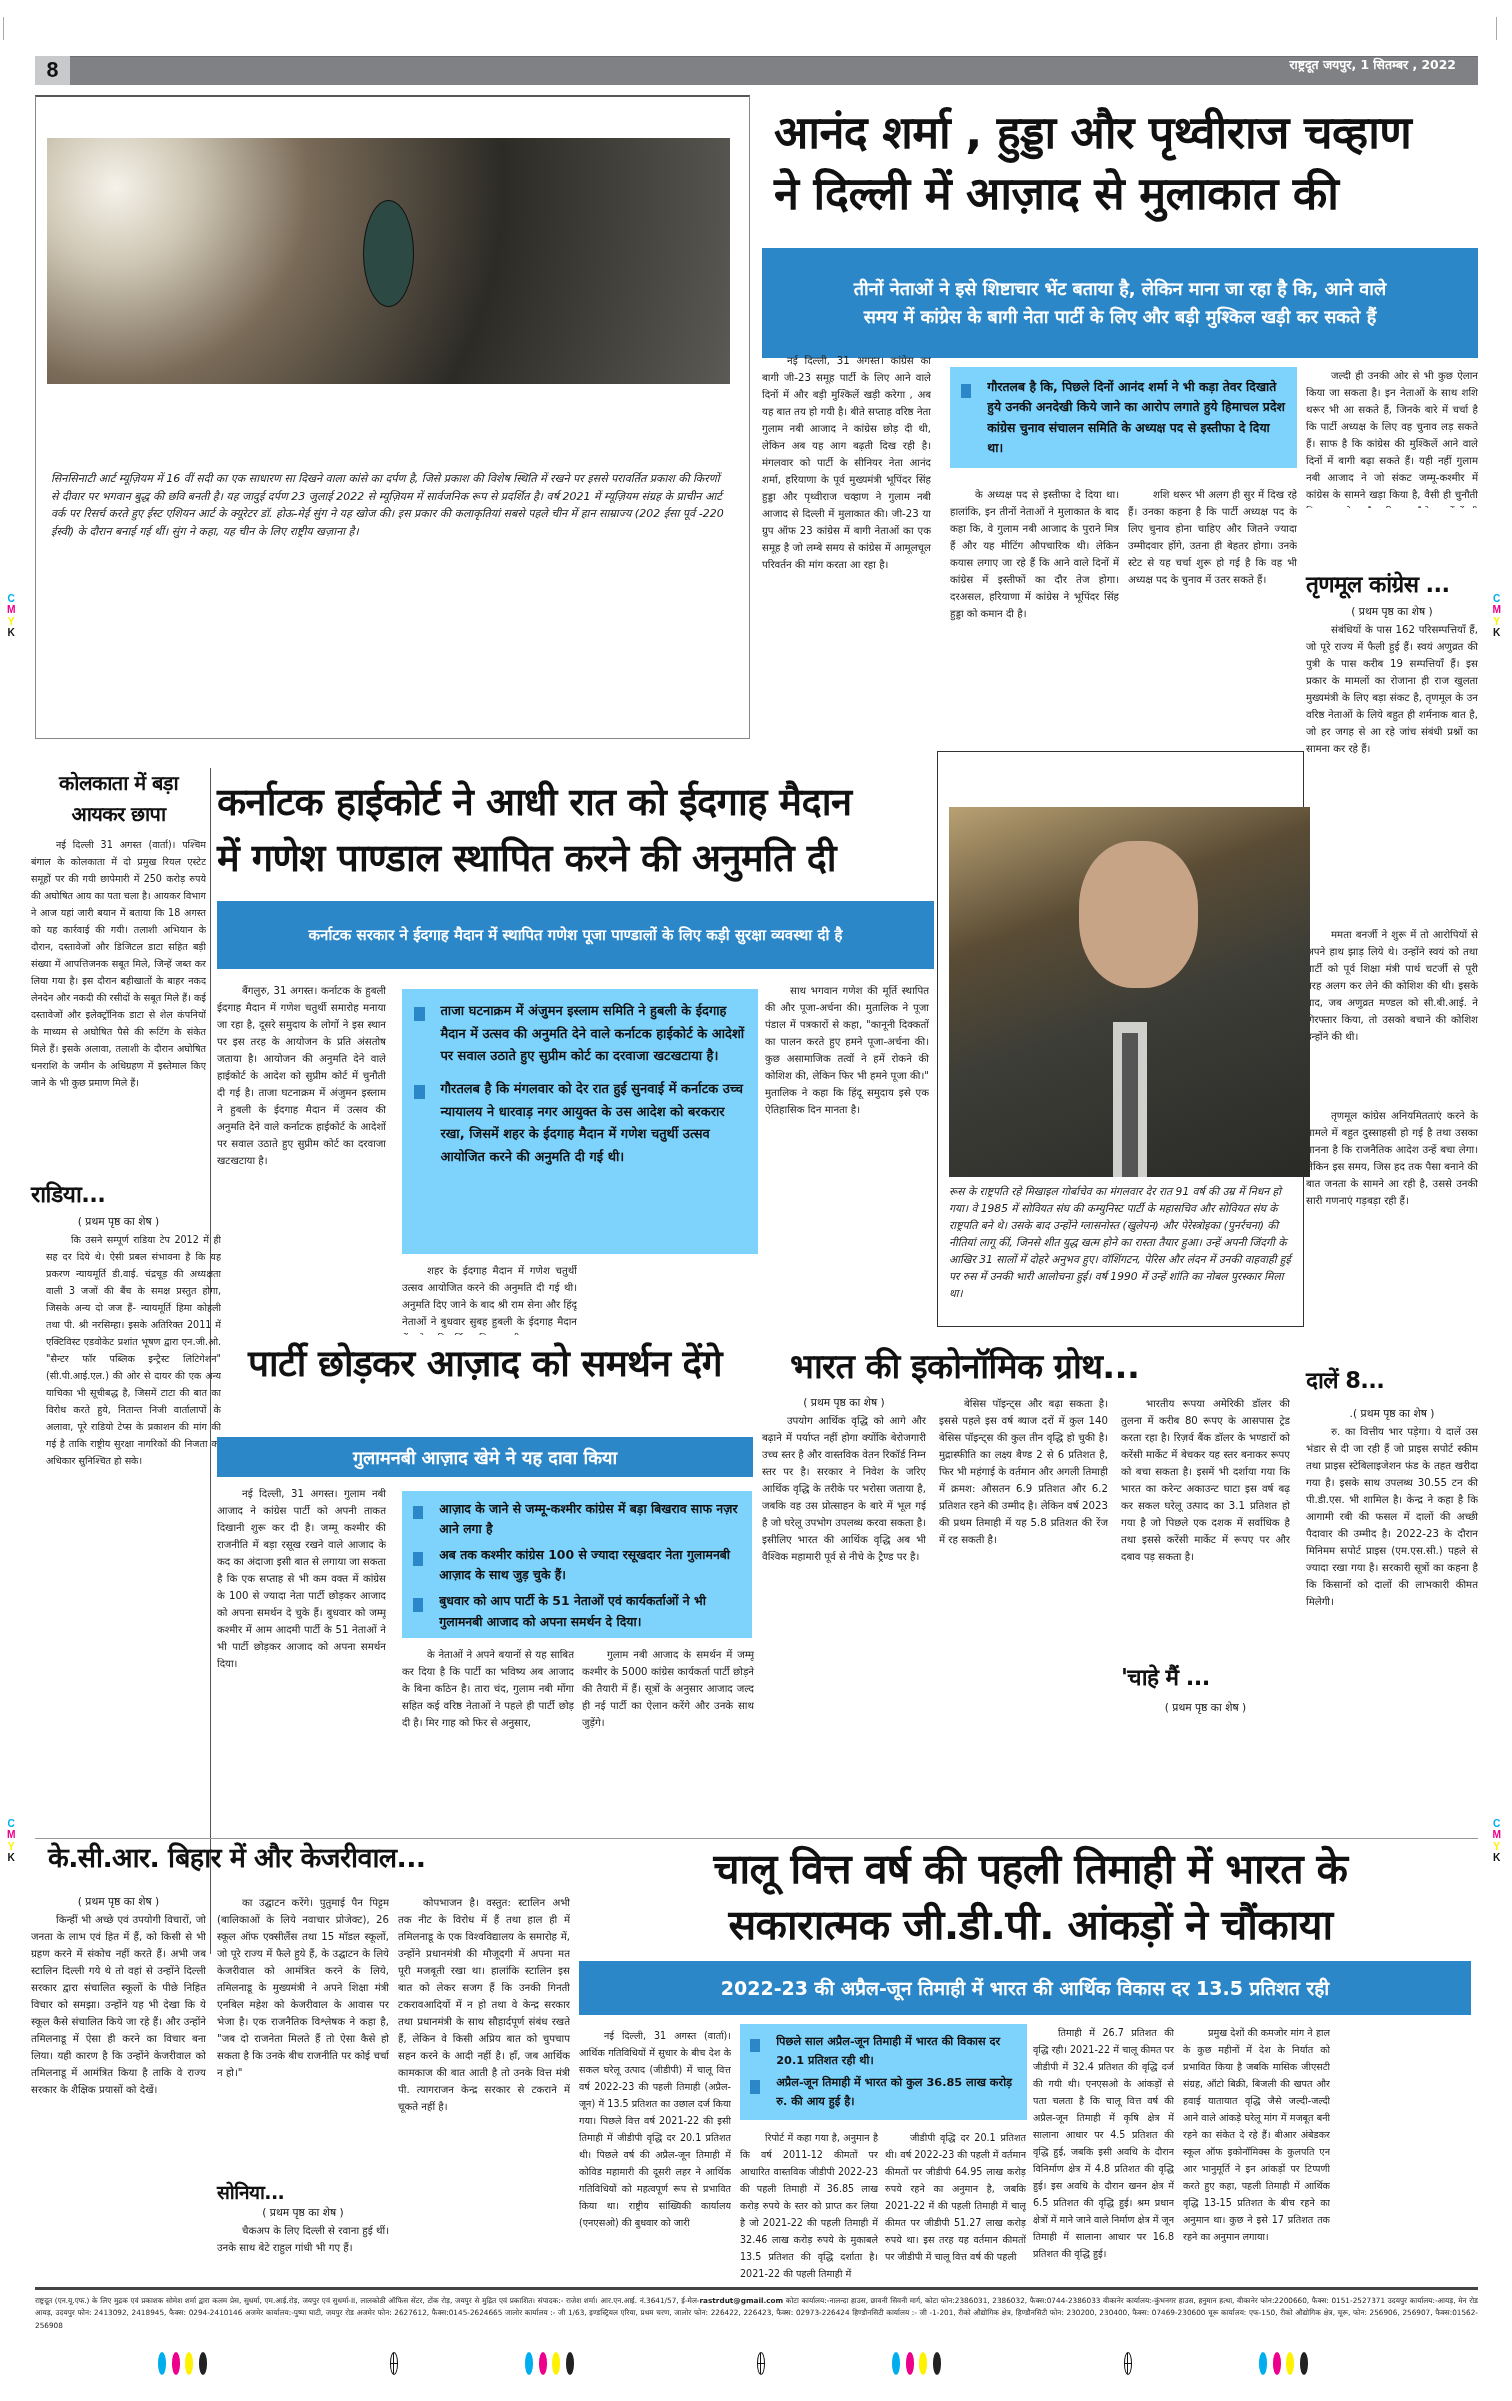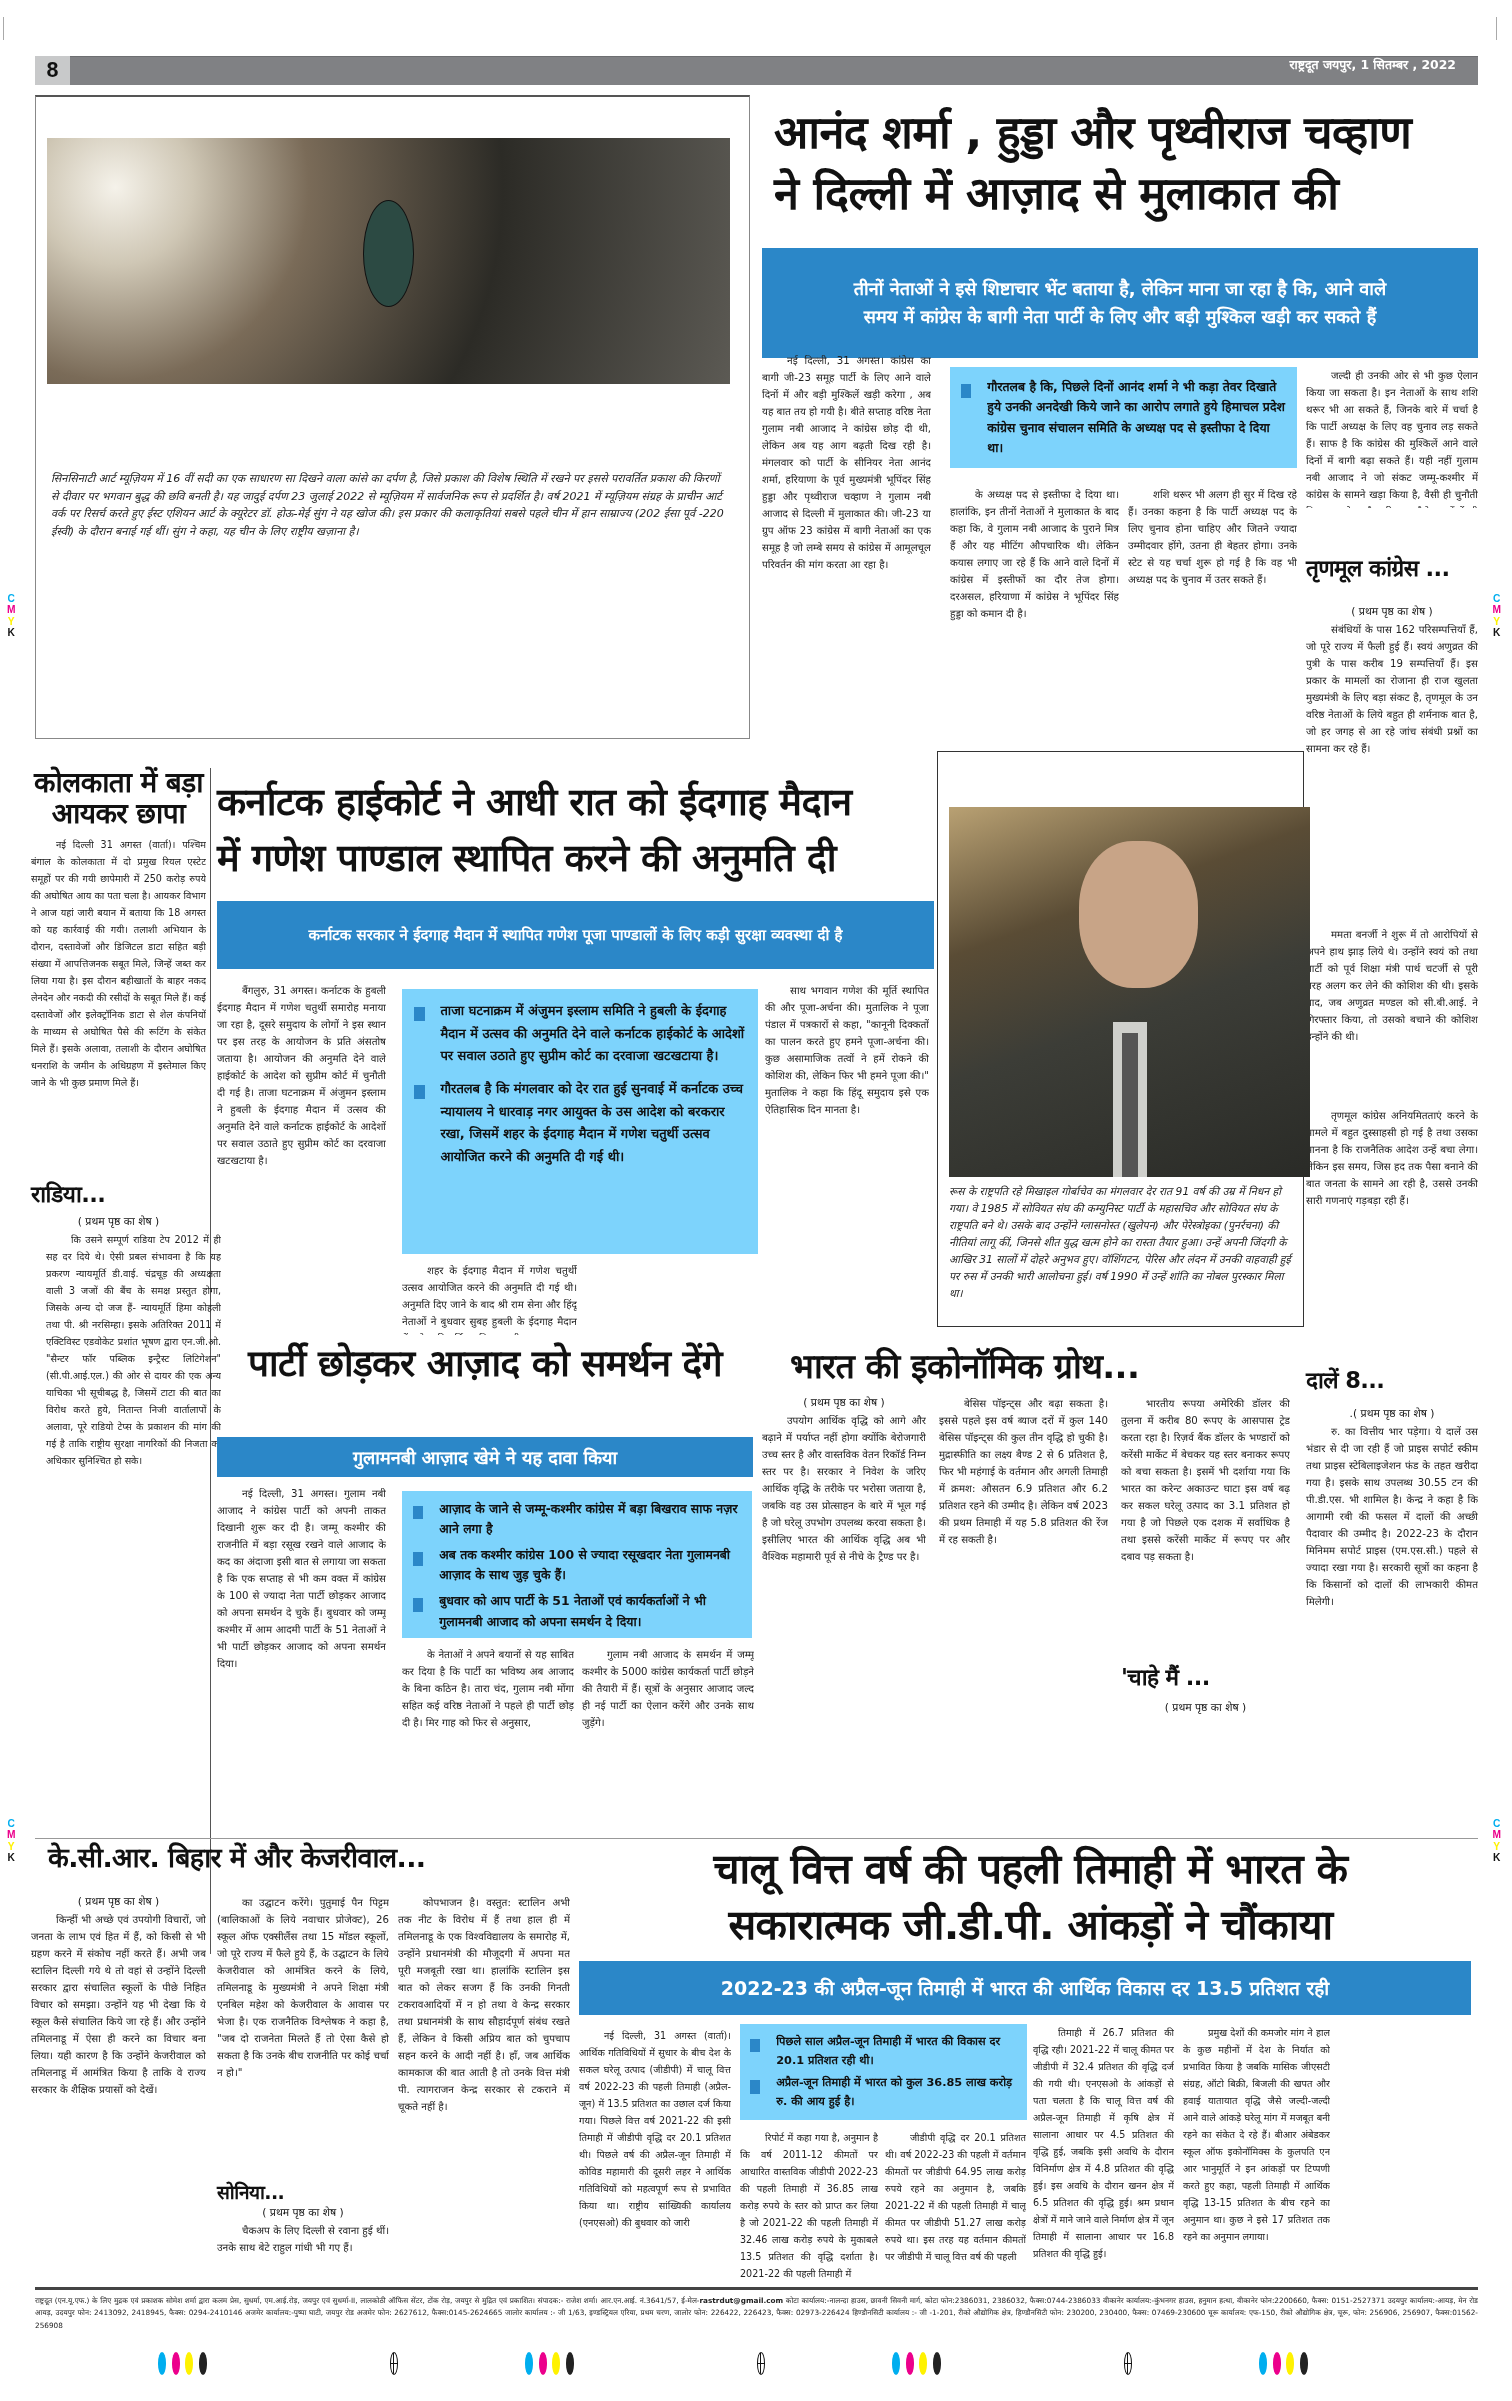--- a/index.html
+++ b/index.html
@@ -79,33 +79,33 @@
 <div class="abs col" style="left:950px;top:486px;width:169px;height:248px">
     <p>के अध्यक्ष पद से इस्तीफा दे दिया था। हालांकि, इन तीनों नेताओं ने मुलाकात के बाद कहा कि, वे गुलाम नबी आजाद के पुराने मित्र हैं और यह मीटिंग औपचारिक थी। लेकिन कयास लगाए जा रहे हैं कि आने वाले दिनों में कांग्रेस में इस्तीफों का दौर तेज होगा। दरअसल, हरियाणा में कांग्रेस ने भूपिंदर सिंह हुड्डा को कमान दी है।</p>
   </div>
 <div class="abs col" style="left:1128px;top:486px;width:169px;height:248px">
     <p>शशि थरूर भी अलग ही सुर में दिख रहे हैं। उनका कहना है कि पार्टी अध्यक्ष पद के लिए चुनाव होना चाहिए और जितने ज्यादा उम्मीदवार होंगे, उतना ही बेहतर होगा। उनके स्टेट से यह चर्चा शुरू हो गई है कि वह भी अध्यक्ष पद के चुनाव में उतर सकते हैं।</p>
   </div>
 <div class="abs col" style="left:1306px;top:367px;width:172px;height:141px">
     <p>जल्दी ही उनकी ओर से भी कुछ ऐलान किया जा सकता है। इन नेताओं के साथ शशि थरूर भी आ सकते हैं, जिनके बारे में चर्चा है कि पार्टी अध्यक्ष के लिए वह चुनाव लड़ सकते हैं। साफ है कि कांग्रेस की मुश्किलें आने वाले दिनों में बागी बढ़ा सकते हैं। यही नहीं गुलाम नबी आजाद ने जो संकट जम्मू-कश्मीर में कांग्रेस के सामने खड़ा किया है, वैसी ही चुनौती हिमाचल प्रदेश और हरियाणा जैसे राज्यों में भी सामने आ सकती है।</p>
   </div>
 
-<div class="abs hl" style="left:1306px;top:554px;width:172px;font-size:22.6px;line-height:28px">तृणमूल कांग्रेस ...</div>
+<div class="abs hl" style="left:1306px;top:570px;width:172px;font-size:22.6px;line-height:28px">तृणमूल कांग्रेस ...</div>
 <div class="abs sub" style="left:1306px;top:604px;width:172px">( प्रथम पृष्ठ का शेष )</div>
 <div class="abs col" style="left:1306px;top:621px;width:172px;height:299px">
     <p>संबंधियों के पास 162 परिसम्पत्तियाँ हैं, जो पूरे राज्य में फैली हुई हैं। स्वयं अणुव्रत की पुत्री के पास करीब 19 सम्पत्तियाँ हैं। इस प्रकार के मामलों का रोजाना ही राज खुलता मुख्यमंत्री के लिए बड़ा संकट है, तृणमूल के उन वरिष्ठ नेताओं के लिये बहुत ही शर्मनाक बात है, जो हर जगह से आ रहे जांच संबंधी प्रश्नों का सामना कर रहे हैं।</p>
   </div>
 <div class="abs col" style="left:1306px;top:926px;width:172px;height:175px">
     <p>ममता बनर्जी ने शुरू में तो आरोपियों से अपने हाथ झाड़ लिये थे। उन्होंने स्वयं को तथा पार्टी को पूर्व शिक्षा मंत्री पार्थ चटर्जी से पूरी तरह अलग कर लेने की कोशिश की थी। इसके बाद, जब अणुव्रत मण्डल को सी.बी.आई. ने गिरफ्तार किया, तो उसको बचाने की कोशिश उन्होंने की थी।</p>
   </div>
 <div class="abs col" style="left:1306px;top:1107px;width:172px;height:169px">
     <p>तृणमूल कांग्रेस अनियमितताएं करने के मामले में बहुत दुस्साहसी हो गई है तथा उसका मानना है कि राजनैतिक आदेश उन्हें बचा लेगा। लेकिन इस समय, जिस हद तक पैसा बनाने की बात जनता के सामने आ रही है, उससे उनकी सारी गणनाएं गड़बड़ा रही हैं।</p>
   </div>
 
-<div class="abs hl" style="left:31px;top:768px;width:175px;text-align:center;font-size:28px;line-height:30.5px">कोलकाता में बड़ा आयकर छापा</div>
+<div class="abs hl" style="left:31px;top:768px;width:175px;text-align:center;font-size:20px;line-height:30.5px">कोलकाता में बड़ा आयकर छापा</div>
 <div class="abs col" style="left:31px;top:836px;width:175px;height:299px;font-size:9.6px;line-height:17px">
     <p>नई दिल्ली 31 अगस्त (वार्ता)। पश्चिम बंगाल के कोलकाता में दो प्रमुख रियल एस्टेट समूहों पर की गयी छापेमारी में 250 करोड़ रुपये की अघोषित आय का पता चला है। आयकर विभाग ने आज यहां जारी बयान में बताया कि 18 अगस्त को यह कार्रवाई की गयी। तलाशी अभियान के दौरान, दस्तावेजों और डिजिटल डाटा सहित बड़ी संख्या में आपत्तिजनक सबूत मिले, जिन्हें जब्त कर लिया गया है। इस दौरान बहीखातों के बाहर नकद लेनदेन और नकदी की रसीदों के सबूत मिले हैं। कई दस्तावेजों और इलेक्ट्रॉनिक डाटा से शेल कंपनियों के माध्यम से अघोषित पैसे की रूटिंग के संकेत मिले हैं। इसके अलावा, तलाशी के दौरान अघोषित धनराशि के जमीन के अधिग्रहण में इस्तेमाल किए जाने के भी कुछ प्रमाण मिले हैं।</p>
   </div>
 <div class="abs vrule" style="left:210px;top:768px;height:1186px;width:0.6px"></div>
 
 <div class="abs hl" style="left:31px;top:1180px;width:175px;font-size:22.6px;line-height:28px">राडिया...</div>
 <div class="abs sub" style="left:31px;top:1214px;width:175px">( प्रथम पृष्ठ का शेष )</div>
 <div class="abs col" style="left:46px;top:1231px;width:175px;height:593px;font-size:9.6px;line-height:17px">
     <p>कि उसने सम्पूर्ण राडिया टेप 2012 में ही सह दर दिये थे। ऐसी प्रबल संभावना है कि यह प्रकरण न्यायमूर्ति डी.वाई. चंद्रचूड़ की अध्यक्षता वाली 3 जजों की बैंच के समक्ष प्रस्तुत होगा, जिसके अन्य दो जज हैं- न्यायमूर्ति हिमा कोहली तथा पी. श्री नरसिम्हा। इसके अतिरिक्त 2011 में एक्टिविस्ट एडवोकेट प्रशांत भूषण द्वारा एन.जी.ओ. "सैन्टर फॉर पब्लिक इन्ट्रैस्ट लिटिगेशन" (सी.पी.आई.एल.) की ओर से दायर की एक अन्य याचिका भी सूचीबद्ध है, जिसमें टाटा की बात का विरोध करते हुये, नितान्त निजी वार्तालापों के अलावा, पूरे राडियो टेप्स के प्रकाशन की मांग की गई है ताकि राष्ट्रीय सुरक्षा नागरिकों की निजता का अधिकार सुनिश्चित हो सके।</p>
   </div>

